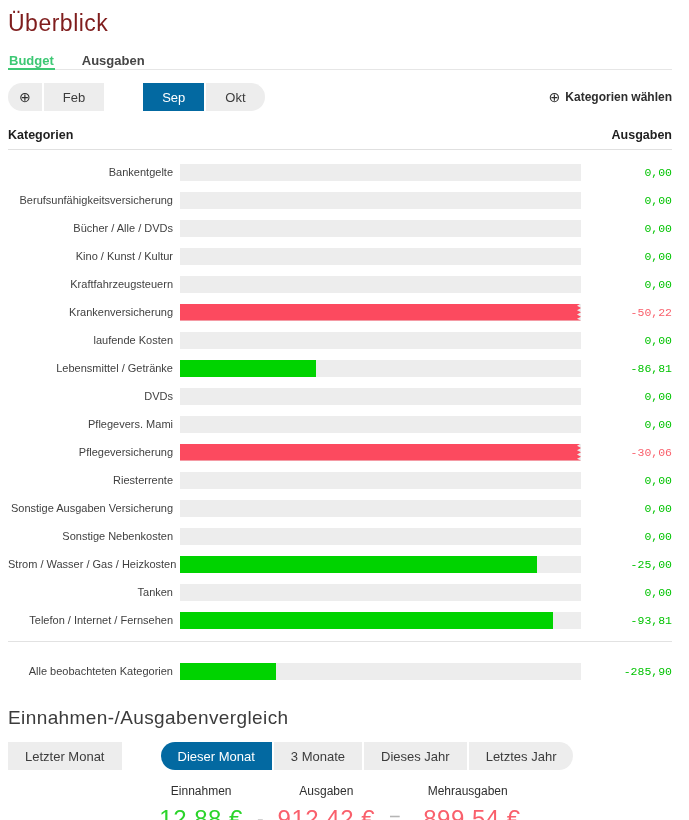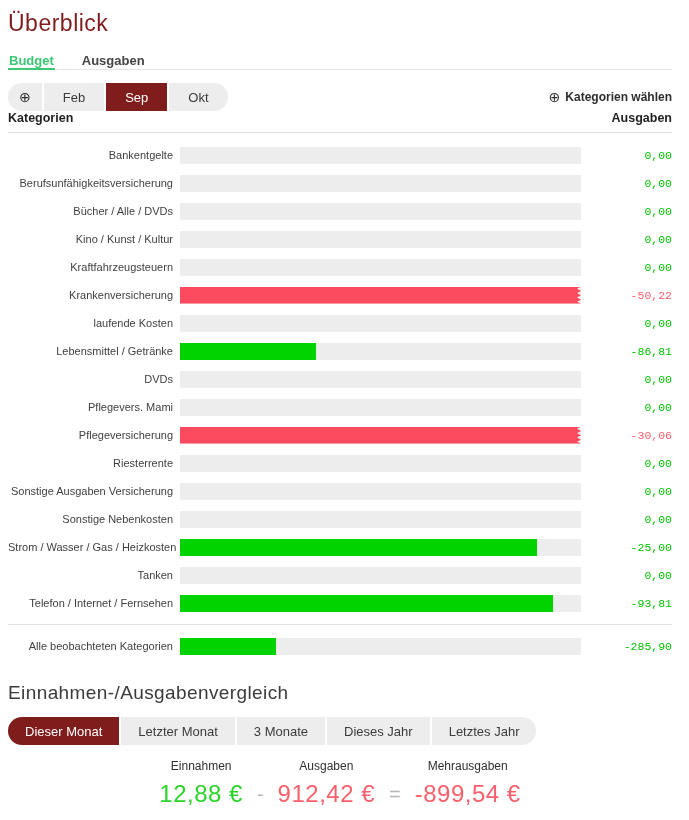--- a/index.html
+++ b/index.html
@@ -47,32 +47,32 @@
     background:#ededed; color:#3c3c3c;
     font-size:13px;
     display:flex; align-items:center; justify-content:center;
     height:28px; padding:0 19px;
     margin-right:2px; cursor:pointer;
     white-space:nowrap;
   }
   .seg:last-child { margin-right:0; }
   .seg.first { border-radius:14px 0 0 14px; }
   .seg.last  { border-radius:0 14px 14px 0; }
-  .seg.selected { background:#7f1d1d; color:#fff; }
+  .seg.selected { background:#0369a1; color:#fff;margin-left:37px; }
   .seg.icon-seg { padding:0 11px; font-size:15px; }
   .choose-cats {
     display:flex; align-items:center; gap:5px;
     font-size:12px; font-weight:700; color:#2e2e2e; cursor:pointer;
   }
   .plus-circle { font-size:14px; font-weight:400; color:#2e2e2e; line-height:1; }
 
   
   .table-head {
     display:flex; justify-content:space-between;
-    padding-bottom:7px;
+    margin-top:17px; padding-bottom:7px;
     border-bottom:1px solid #e0e0e0;
   }
   .table-head .col { font-size:12.5px; font-weight:700; color:#1f1f1f; }
   .rows { margin-top:8px; }
   .row { display:flex; align-items:center; height:28px; }
   .row-label {
     width:165px; text-align:right;
     font-size:11px; color:#3f3f3f;
     padding-right:0; flex:none;
     white-space:nowrap;
@@ -90,21 +90,21 @@
       calc(100% - 4px) 90%, 100% 100%, 0 100%);
   }
   .row-value {
     width:80px; flex:none; margin-left:11px;
     text-align:right; font-size:11.5px;font-family:Liberation Mono, monospace;
   }
   .row-value.green { color:#00c300; }
   .row-value.red   { color:#f9606c; }
   .total-row-wrap {
     border-top:1px solid #e2e2e2;
-    margin-top:7px; padding-top:7px;
+    margin-top:7px; padding-top:15px;
   }
 
   
   .section-title {
     font-size:19px; font-weight:300; letter-spacing:0.4px;
     color:#3b3b3b; margin-top:22px;
   }
   .periods { margin-top:13px; }
   .periods .seg { padding:0 17px; font-size:13px; }
   .summary {
@@ -297,22 +297,22 @@
     <div class="bar-track">
       <div class="bar-fill green" style="width: 24%;"></div>
     </div>
     <div class="row-value green">-285,90</div>
   </div>
 </div>
 
   <h2 class="section-title">Einnahmen-/Ausgabenvergleich</h2>
 
   <div class="seg-group periods" id="period-group">
+      <div class="seg">Letzter Monat</div>
       <div class="seg selected first">Dieser Monat</div>
-      <div class="seg">Letzter Monat</div>
       <div class="seg">3 Monate</div>
       <div class="seg">Dieses Jahr</div>
       <div class="seg last">Letztes Jahr</div>
     </div>
 
   <div class="summary">
     <div class="summary-block">
       <div class="summary-label">Einnahmen</div>
       <div class="summary-value green">12,88 €</div>
     </div>

